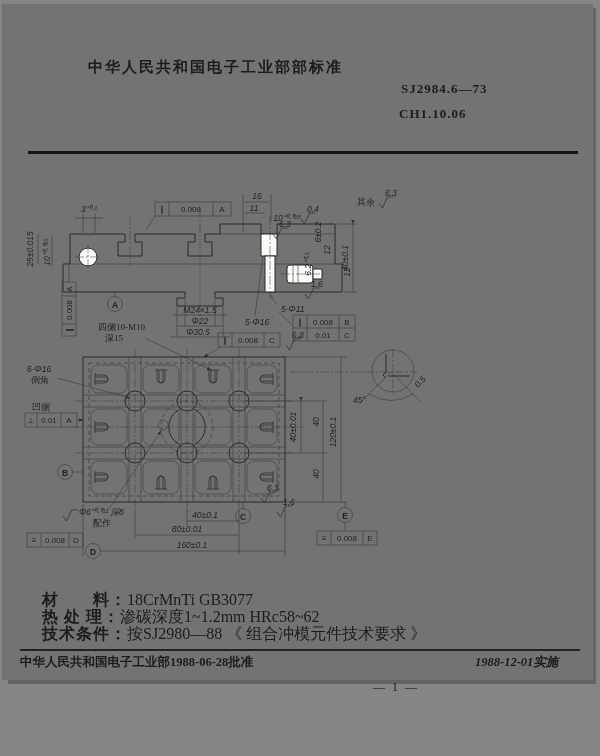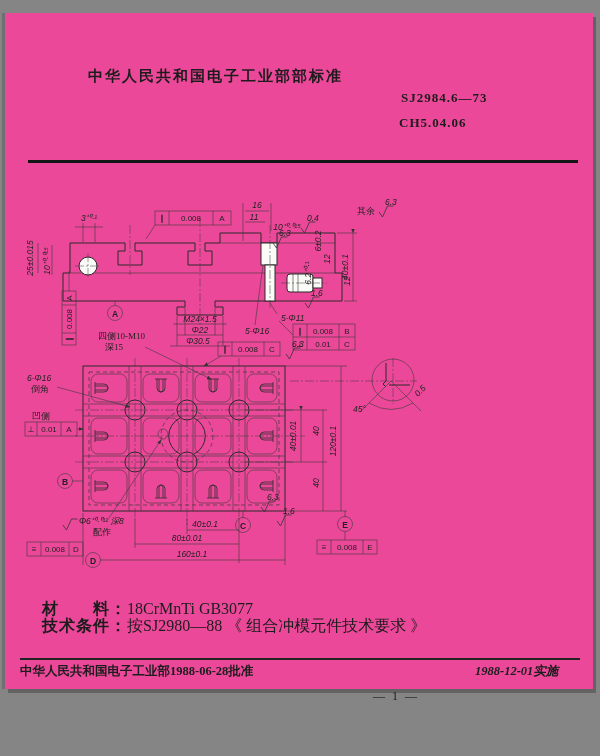--- a/index.html
+++ b/index.html
@@ -1,19 +1,19 @@
 <!DOCTYPE html>
 <html><head>
 <meta charset="utf-8">
 <style>
   html,body{margin:0;padding:0;}
   body{width:600px;height:756px;background:#858585;position:relative;
        font-family:"Liberation Serif",serif;color:#1c1c1c;}
-  .page{position:absolute;left:5px;top:13px;width:588px;height:676px;
-        background:#ec4899;box-shadow:3px 4px 0 #636363, -3px 0 0 #707070;}
+  .page{position:absolute;left:5px;top:4px;width:588px;height:676px;
+        background:#737373;box-shadow:3px 4px 0 #636363, -3px 0 0 #707070;}
   .abs{position:absolute;white-space:nowrap;}
   .org{left:83px;top:54px;font-size:15px;font-weight:bold;letter-spacing:2px;}
   .stdno{left:396px;top:77px;font-size:13px;font-weight:bold;letter-spacing:1px;}
   .title{left:93px;top:96px;font-size:17px;font-weight:bold;letter-spacing:3px;}
   .code{left:394px;top:102px;font-size:13px;font-weight:bold;letter-spacing:1px;}
   .rule-top{left:23px;top:147px;width:550px;height:3px;background:#151515;}
   .intro{left:35px;top:159px;font-size:13px;letter-spacing:1px;}
   .specs{left:37px;top:588px;font-size:16px;line-height:16px;}
   .specs .row{margin-bottom:1px;}
   .specs .lab{font-weight:bold;letter-spacing:1px;}
@@ -32,21 +32,21 @@
   .dsh{fill:none;stroke:#3a3a3a;stroke-width:.7;stroke-dasharray:4 3;}
   .wfill{fill:#fafaf6;stroke:#2a2a2a;stroke-width:1;}
 </style>
 </head>
 <body>
 
 <div class="page">
 
   <div class="abs org">中华人民共和国电子工业部部标准</div>
   <div class="abs stdno">SJ2984.6—73</div>
-  <div class="abs code">CH5.04.06</div>
+  <div class="abs code">CH1.10.06</div>
   <div class="abs rule-top"></div>
 
   <svg width="600" height="412" viewBox="0 178 600 412">
     <defs>
       <pattern id="h1" patternUnits="userSpaceOnUse" width="7" height="7">
         <path d="M0,7 L7,0" stroke="#6b6b6b" stroke-width="0.65"></path>
       </pattern>
       <marker id="ar" markerWidth="8" markerHeight="6" refX="7" refY="3" orient="auto">
         <path d="M0,0 L8,3 L0,6 Z" fill="#333"></path>
       </marker>
@@ -302,20 +302,23 @@
       <text x="348" y="399">45°</text>
       <text transform="translate(413,384) rotate(-45)">0.5</text>
     </g>
   </svg>
 
   <div class="abs specs">
     <div class="row">
       <span class="lab">材　　料：</span><span>18CrMnTi GB3077</span>
     </div>
     <div class="row">
+      <span class="lab">热 处 理：</span><span>渗碳深度1~1.2mm HRc58~62</span>
+    </div>
+    <div class="row">
       <span class="lab">技术条件：</span><span>按SJ2980—88 《 组合冲模元件技术要求 》</span>
     </div>
   </div>
 
   <div class="abs rule-bot"></div>
   <div class="abs approval">中华人民共和国电子工业部1988-06-28批准</div>
   <div class="abs effective">1988-12-01实施</div>
   <div class="abs pageno">— 1 —</div>
 
 </div>

